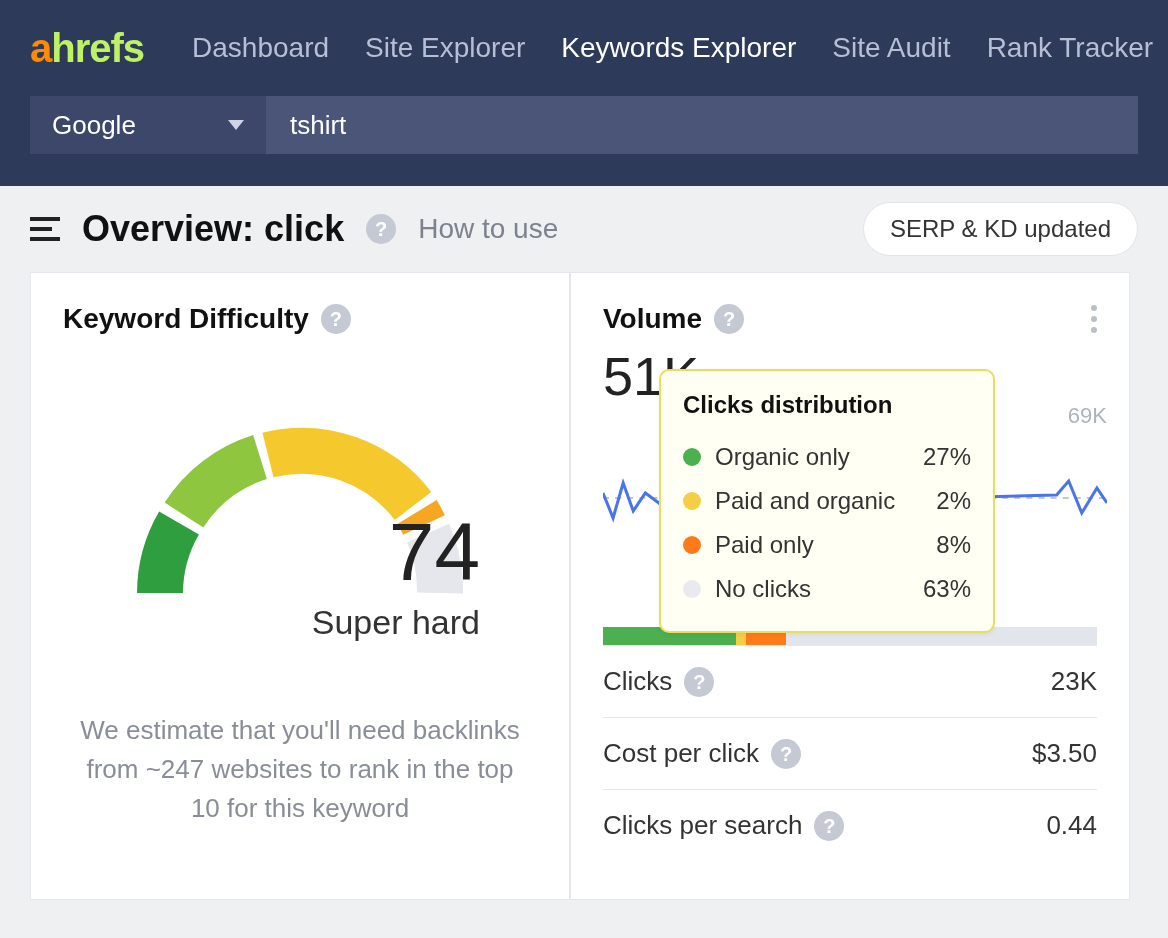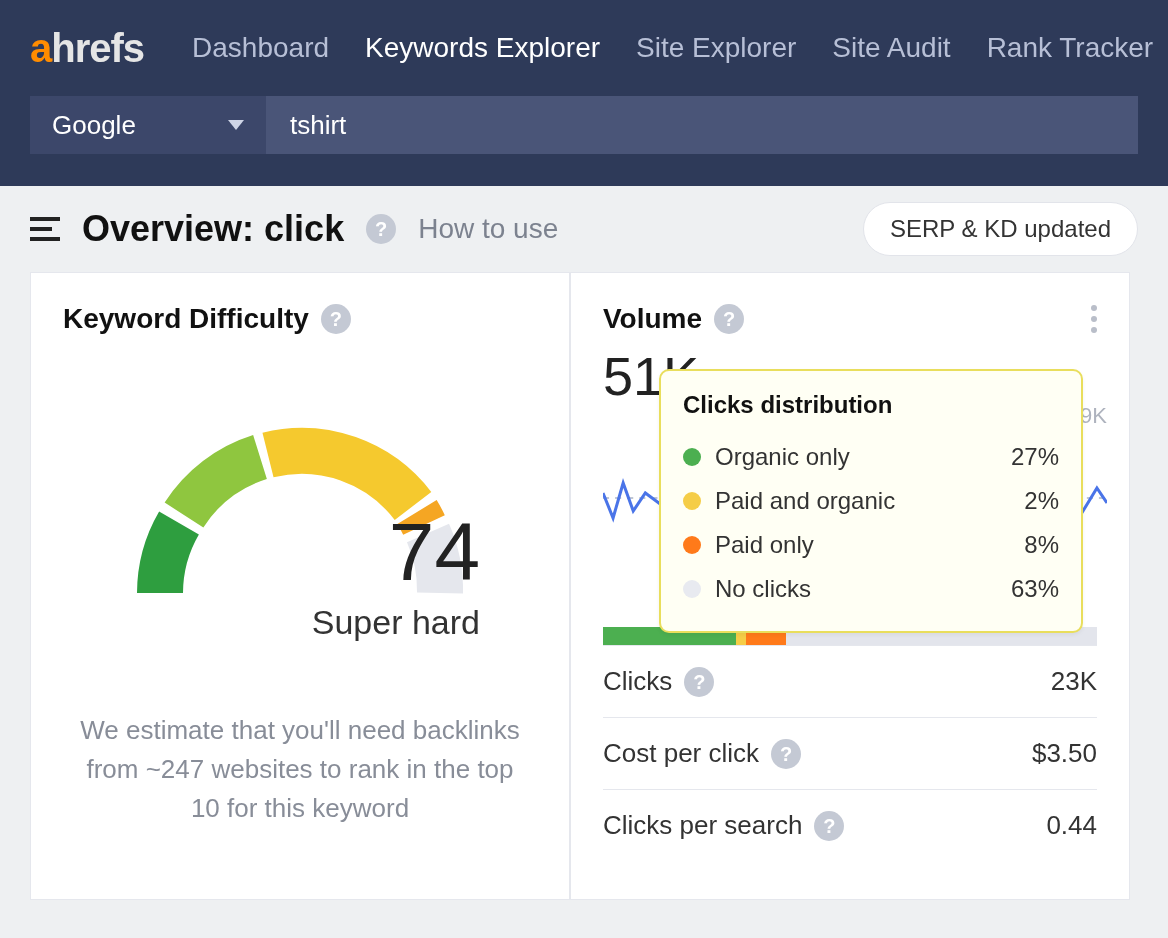--- a/index.html
+++ b/index.html
@@ -3,21 +3,21 @@
 <meta charset="utf-8">
 <style>
   * { box-sizing: border-box; margin: 0; padding: 0; }
   body { font-family: -apple-system, BlinkMacSystemFont, "Segoe UI", Helvetica, Arial, sans-serif; background: #eef0f2; width: 1168px; height: 938px; overflow: hidden; }
 
   
   .topbar { background: #2e3a59; color: #fff; height: 186px; }
   .navrow { display: flex; align-items: center; height: 96px; padding: 0 30px; gap: 28px; }
   .logo { display: flex; align-items: baseline; font-weight: 800; font-size: 40px; letter-spacing: -1px; }
   .logo .a { color: #ff8c00; }
-  .logo .rest { color: #e5e5e5; }
+  .logo .rest { color: #bef264; }
   .navlinks { display: flex; gap: 36px; margin-left: 20px; }
   .navlink { color: #b7bfd6; font-size: 28px; cursor: pointer; white-space: nowrap; }
   .navlink.active { color: #fff; }
 
   .searchrow { display: flex; align-items: stretch; height: 58px; padding: 0 30px; }
   .engine-select { display: flex; align-items: center; justify-content: space-between; background: #3c476a; color: #fff; width: 236px; padding: 0 22px; font-size: 26px; cursor: pointer; }
   .engine-select .caret { width: 0; height: 0; border-left: 8px solid transparent; border-right: 8px solid transparent; border-top: 10px solid #cfd5e6; }
   .kw-input { flex: 1; background: #4a5578; color: #fff; border: none; outline: none; font-size: 26px; padding: 0 24px; }
 
   
@@ -47,21 +47,21 @@
   .kd-note { text-align: center; color: #888d98; font-size: 26px; line-height: 1.5; margin-top: 88px; padding: 0 10px; }
   .gauge-svg { position: relative; width: 360px; height: 230px; }
   .gauge-center { position: absolute; left: 0; right: 0; top: 118px; text-align: right; }
 
   
   .vol-value { font-size: 54px; color: #222; margin-top: 10px; }
   .vol-axis { position: absolute; right: 22px; top: 130px; color: #aeb3be; font-size: 22px; }
   .spark-area { position: absolute; left: 32px; right: 22px; top: 160px; height: 150px; }
   .spark-area svg { width: 100%; height: 100%; }
 
-  .tooltip { position: absolute; left: 88px; top: 96px; width: 424px; background: #fffff4; border: 2px solid #e9de5c; border-radius: 10px; padding: 20px 22px; box-shadow: 0 2px 4px rgba(0,0,0,0.05); }
+  .tooltip { position: absolute; left: 88px; top: 96px; width: 336px; background: #fffff4; border: 2px solid #e9de5c; border-radius: 10px; padding: 20px 22px; box-shadow: 0 2px 4px rgba(0,0,0,0.05); }
   .tooltip h3 { font-size: 24px; font-weight: 700; color: #111; margin-bottom: 16px; }
   .tt-row { display: flex; align-items: center; gap: 14px; font-size: 24px; color: #333; padding: 8px 0; }
   .tt-row .pct { margin-left: auto; }
   .dot { width: 18px; height: 18px; border-radius: 50%; }
   .d-green { background: #4caf50; }
   .d-yellow { background: #f5cd47; }
   .d-orange { background: #ff7a1a; }
   .d-grey { background: #e8eaf0; }
 
   .dist-bar { display: flex; height: 18px; margin-top: 220px; }
@@ -79,22 +79,22 @@
 <body>
 
 <div class="topbar">
   <div class="navrow">
     <div class="logo">
       <span class="a">a</span>
         <span class="rest">hrefs</span>
     </div>
     <div class="navlinks">
       <span class="navlink">Dashboard</span>
+      <span class="navlink">Site Explorer</span>
       <span class="navlink active">Keywords Explorer</span>
-      <span class="navlink">Site Explorer</span>
       <span class="navlink">Site Audit</span>
       <span class="navlink">Rank Tracker</span>
     </div>
   </div>
   <div class="searchrow">
     <div class="engine-select">
       <span>Google</span>
       <span class="caret"></span>
     </div>
     <input class="kw-input" value="tshirt" style="">

